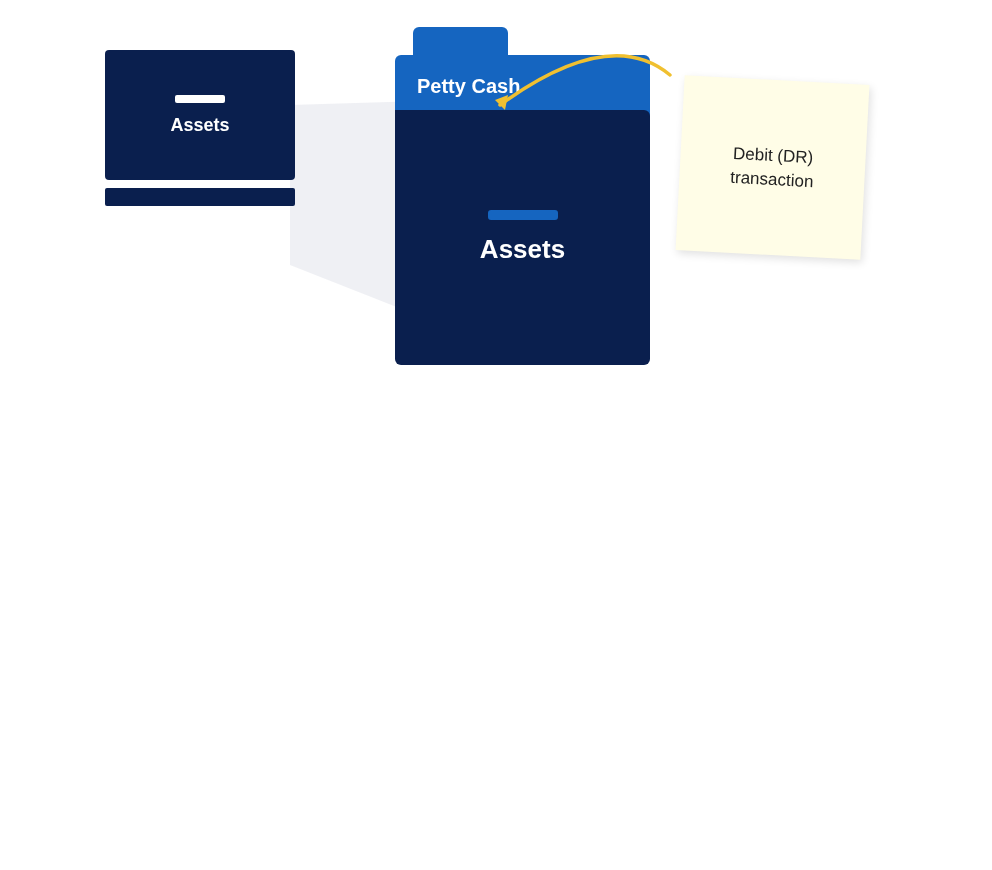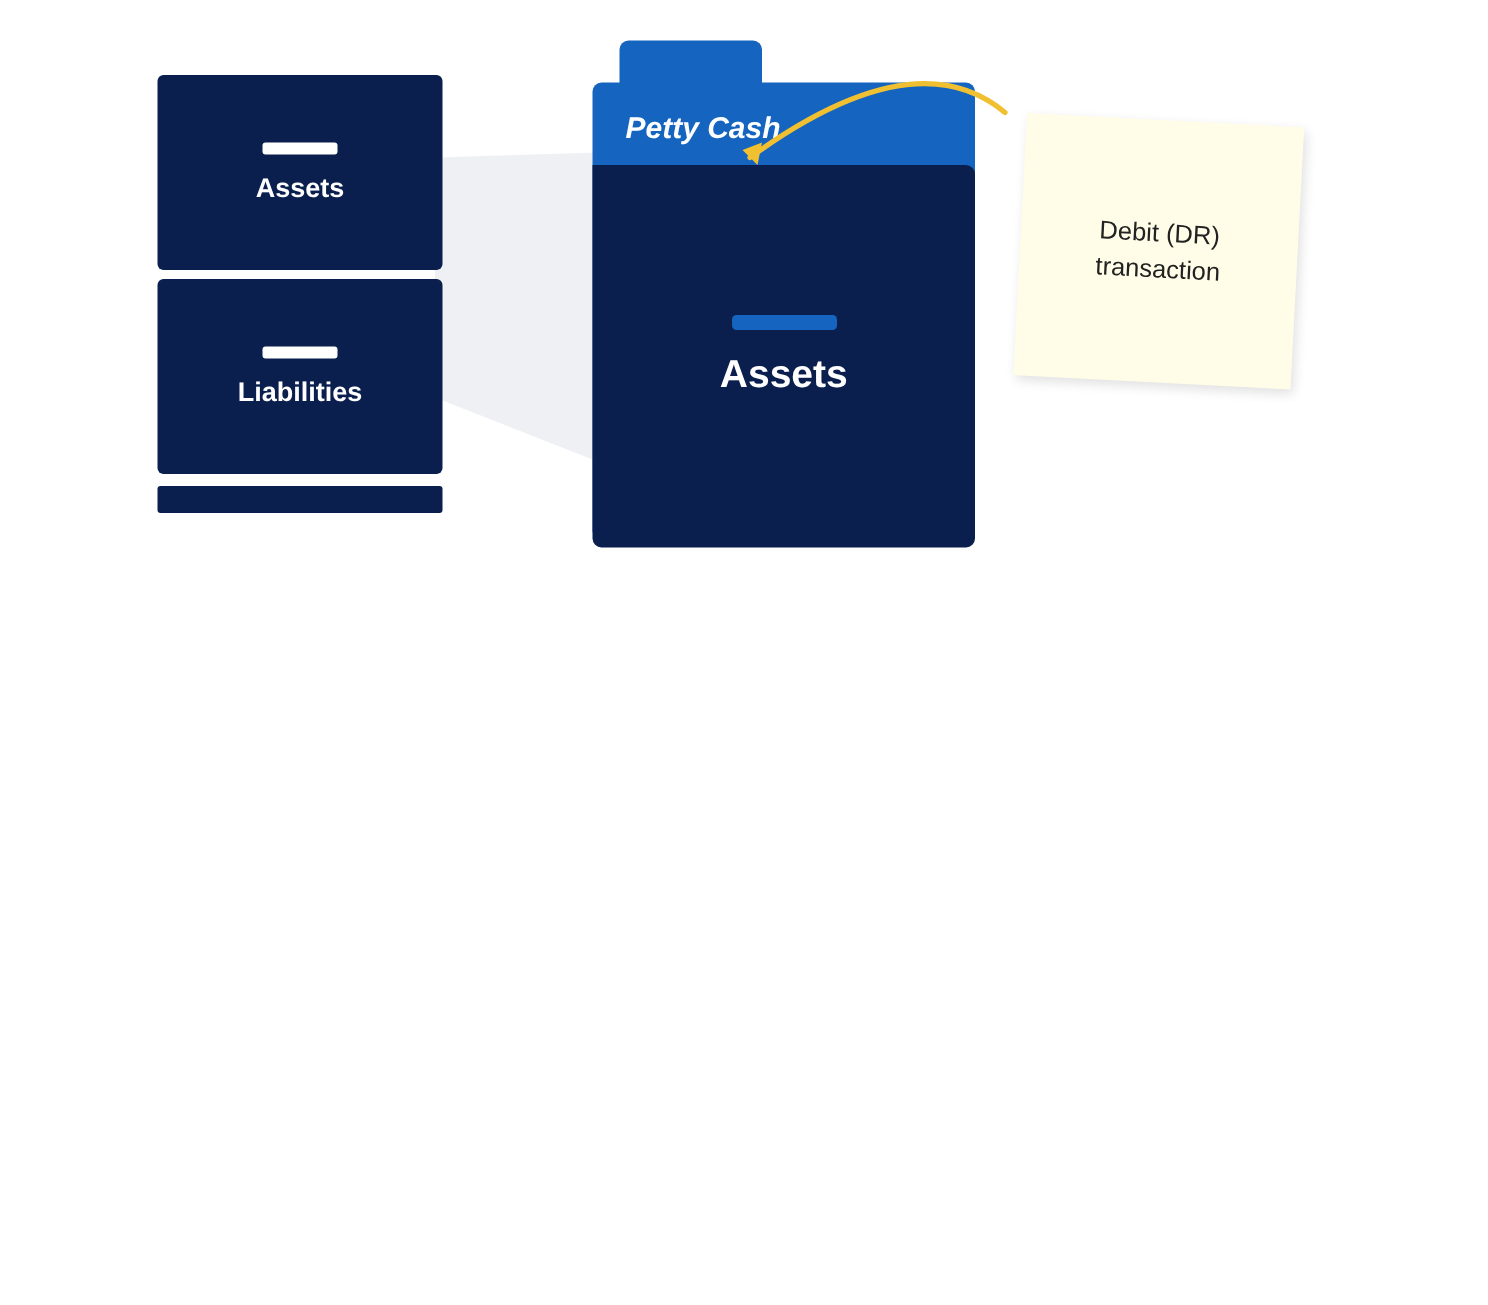--- a/index.html
+++ b/index.html
@@ -116,21 +116,20 @@
     }
 
     
     .petty-cash-label {
       position: absolute;
       left: 22px;
       top: 20px;
       color: #ffffff;
       font-size: 20px;
       font-weight: bold;
-      font-style: italic;
     }
 
     
     .sticky-note {
       position: absolute;
       left: 680px;
       top: 80px;
       width: 185px;
       height: 175px;
       background: #fffde7;
@@ -180,24 +179,20 @@
 
 <div class="cabinet">
 
   <div class="drawer">
     <div class="drawer-handle"></div>
     <span class="drawer-label">Assets</span>
   </div>
 
 
 
-  <div class="drawer">
-    <div class="drawer-handle"></div>
-    <span class="drawer-label">Liabilities</span>
-  </div>
 
 
   <div class="cabinet-bottom"></div>
 </div>
 
 <div class="folder-group">
 
   <div class="folder-back-tab"></div>
 
   <div class="folder-back">

